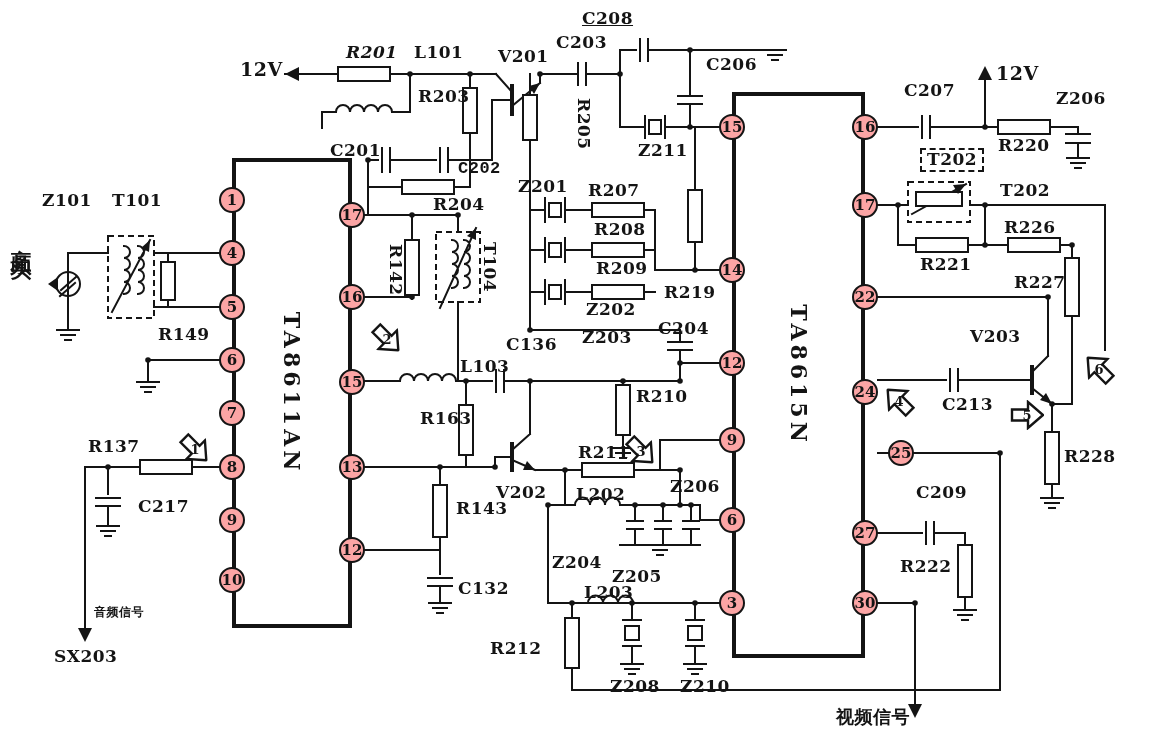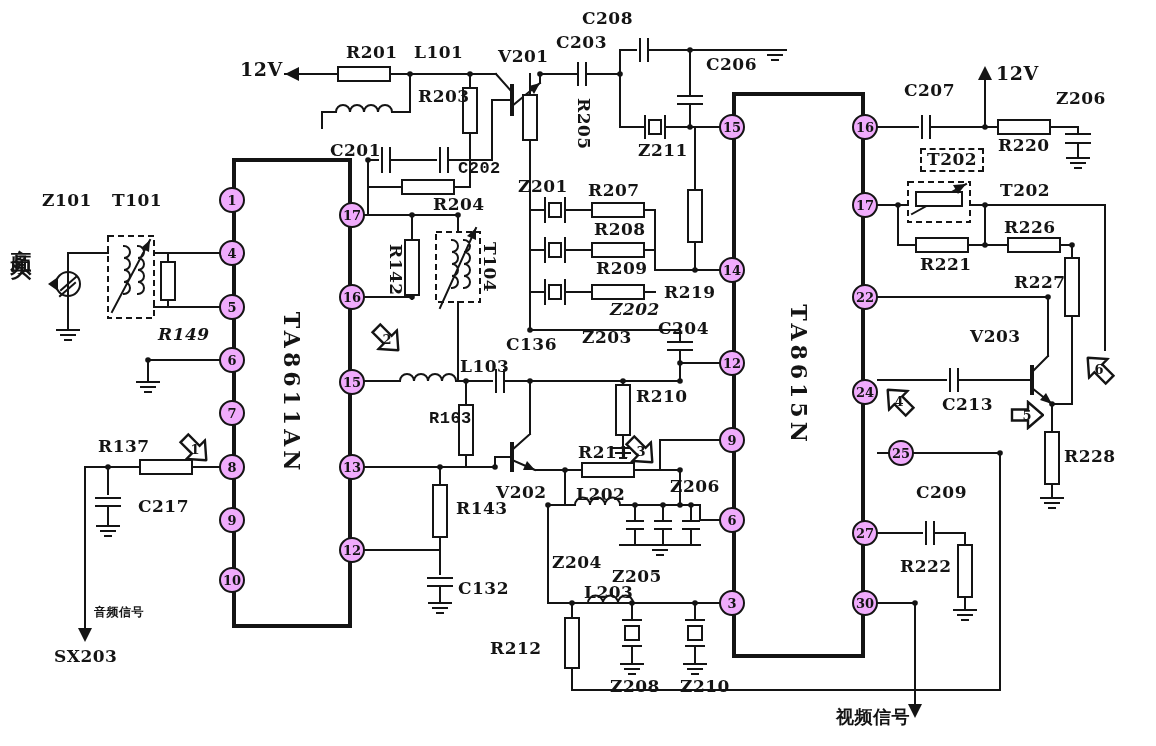--- a/index.html
+++ b/index.html
@@ -17,21 +17,21 @@
   .lbl.vert{writing-mode:vertical-rl;text-orientation:upright;letter-spacing:5px;}
   .lbl.dashbox{border:2px dashed #141414;padding:1px 5px;}
   .ic{position:absolute;border:4px solid #141414;background:#ffffff;box-sizing:border-box;}
   .ic-name{
     position:absolute;left:50%;top:50%;
     transform:translate(-50%,-50%) rotate(90deg);
     font-size:22px;font-weight:bold;letter-spacing:4px;white-space:nowrap;
   }
   .pin{
     position:absolute;width:26px;height:26px;border:2.4px solid #141414;border-radius:50%;
-    background:#f0abfc;font-size:13px;font-weight:bold;display:flex;align-items:center;
+    background:#fca5a5;font-size:15px;font-weight:bold;display:flex;align-items:center;
     justify-content:center;box-sizing:border-box;
   }
   .callout{position:absolute;width:30px;height:34px;}
   .callout svg{position:absolute;left:0;top:0;}
   .callout-num{
     position:absolute;left:50%;top:50%;transform:translate(-50%,-50%);
     font-size:13px;font-weight:bold;
   }
 </style>
 </head>
@@ -263,68 +263,68 @@
     <div class="pin" style="left: 719px; top: 507px;">6</div>
     <div class="pin" style="left: 719px; top: 590px;">3</div>
     <div class="pin" style="left: 852px; top: 114px;">16</div>
     <div class="pin" style="left: 852px; top: 192px;">17</div>
     <div class="pin" style="left: 852px; top: 284px;">22</div>
     <div class="pin" style="left: 852px; top: 367px; margin-top: 12px;">24</div>
     <div class="pin" style="left: 852px; top: 440px; margin-left: 36px;">25</div>
     <div class="pin" style="left: 852px; top: 520px;">27</div>
     <div class="pin" style="left: 852px; top: 590px;">30</div>
     <div class="lbl" style="left: 240px; top: 60px; font-size: 19px;">12V</div>
-    <div class="lbl" style="left: 346px; top: 44px;">R201</div>
+    <div class="lbl" style="left: 346px; top: 44px; font-style: italic;">R201</div>
     <div class="lbl" style="left: 414px; top: 44px;">L101</div>
     <div class="lbl" style="left: 498px; top: 48px;">V201</div>
     <div class="lbl" style="left: 556px; top: 34px;">C203</div>
-    <div class="lbl" style="left: 582px; top: 10px;">C208</div>
+    <div class="lbl" style="left: 582px; top: 10px; text-decoration: underline;">C208</div>
     <div class="lbl" style="left: 706px; top: 56px;">C206</div>
     <div class="lbl" style="left: 418px; top: 88px;">R203</div>
     <div class="lbl" style="left: 330px; top: 142px;">C201</div>
     <div class="lbl" style="left: 458px; top: 160px; font-family: Liberation Mono, monospace;">C202</div>
     <div class="lbl rot" style="left: 592px; top: 98px;">R205</div>
     <div class="lbl" style="left: 638px; top: 142px;">Z211</div>
     <div class="lbl" style="left: 398px; top: 196px; margin-left: 35px;">R204</div>
     <div class="lbl" style="left: 518px; top: 178px;">Z201</div>
     <div class="lbl" style="left: 588px; top: 182px;">R207</div>
     <div class="lbl" style="left: 594px; top: 221px;">R208</div>
     <div class="lbl" style="left: 596px; top: 260px;">R209</div>
-    <div class="lbl" style="left: 610px; top: 301px; font-style: italic;">Z202</div>
+    <div class="lbl" style="left: 586px; top: 301px;">Z202</div>
     <div class="lbl" style="left: 582px; top: 329px;">Z203</div>
     <div class="lbl" style="left: 664px; top: 284px;">R219</div>
     <div class="lbl" style="left: 658px; top: 320px;">C204</div>
     <div class="lbl" style="left: 904px; top: 82px;">C207</div>
     <div class="lbl" style="left: 996px; top: 64px; font-size: 19px;">12V</div>
     <div class="lbl" style="left: 998px; top: 137px;">R220</div>
     <div class="lbl" style="left: 1056px; top: 90px;">Z206</div>
     <div class="lbl dashbox" style="left: 920px; top: 148px;">T202</div>
     <div class="lbl" style="left: 1000px; top: 182px;">T202</div>
     <div class="lbl" style="left: 1004px; top: 219px;">R226</div>
     <div class="lbl" style="left: 920px; top: 256px;">R221</div>
     <div class="lbl" style="left: 1014px; top: 274px;">R227</div>
     <div class="lbl" style="left: 970px; top: 328px;">V203</div>
     <div class="lbl" style="left: 942px; top: 396px;">C213</div>
     <div class="lbl" style="left: 1064px; top: 448px;">R228</div>
     <div class="lbl" style="left: 916px; top: 484px;">C209</div>
     <div class="lbl" style="left: 900px; top: 558px;">R222</div>
     <div class="lbl" style="left: 42px; top: 192px;">Z101</div>
     <div class="lbl" style="left: 112px; top: 192px;">T101</div>
     <div class="lbl vert" style="left: 10px; top: 232px; font-size: 21px;">高频头</div>
-    <div class="lbl" style="left: 158px; top: 326px; font-style: italic;">R149</div>
-    <div class="lbl" style="left: 98px; top: 438px; text-align: center;">R137</div>
+    <div class="lbl" style="left: 158px; top: 326px;">R149</div>
+    <div class="lbl" style="left: 88px; top: 438px; text-align: center;">R137</div>
     <div class="lbl" style="left: 138px; top: 498px;">C217</div>
     <div class="lbl" style="left: 94px; top: 606px; font-size: 12px;">音频信号</div>
     <div class="lbl" style="left: 54px; top: 648px;">SX203</div>
     <div class="lbl rot" style="left: 404px; top: 244px;">R142</div>
     <div class="lbl rot" style="left: 498px; top: 242px;">T104</div>
     <div class="lbl" style="left: 412px; top: 358px; margin-left: 48px;">L103</div>
     <div class="lbl" style="left: 506px; top: 336px;">C136</div>
     <div class="lbl" style="left: 636px; top: 388px;">R210</div>
-    <div class="lbl" style="left: 429px; top: 410px; font-family: Liberation Mono, monospace;">R163</div>
+    <div class="lbl" style="left: 420px; top: 410px;">R163</div>
     <div class="lbl" style="left: 496px; top: 484px;">V202</div>
     <div class="lbl" style="left: 578px; top: 444px;">R211</div>
     <div class="lbl" style="left: 576px; top: 480px; margin-top: 6px;">L202</div>
     <div class="lbl" style="left: 670px; top: 478px;">Z206</div>
     <div class="lbl" style="left: 552px; top: 554px;">Z204</div>
     <div class="lbl" style="left: 612px; top: 568px;">Z205</div>
     <div class="lbl" style="left: 548px; top: 584px; padding-left: 36px;">L203</div>
     <div class="lbl" style="left: 490px; top: 640px;">R212</div>
     <div class="lbl" style="left: 610px; top: 678px;">Z208</div>
     <div class="lbl" style="left: 680px; top: 678px;">Z210</div>

